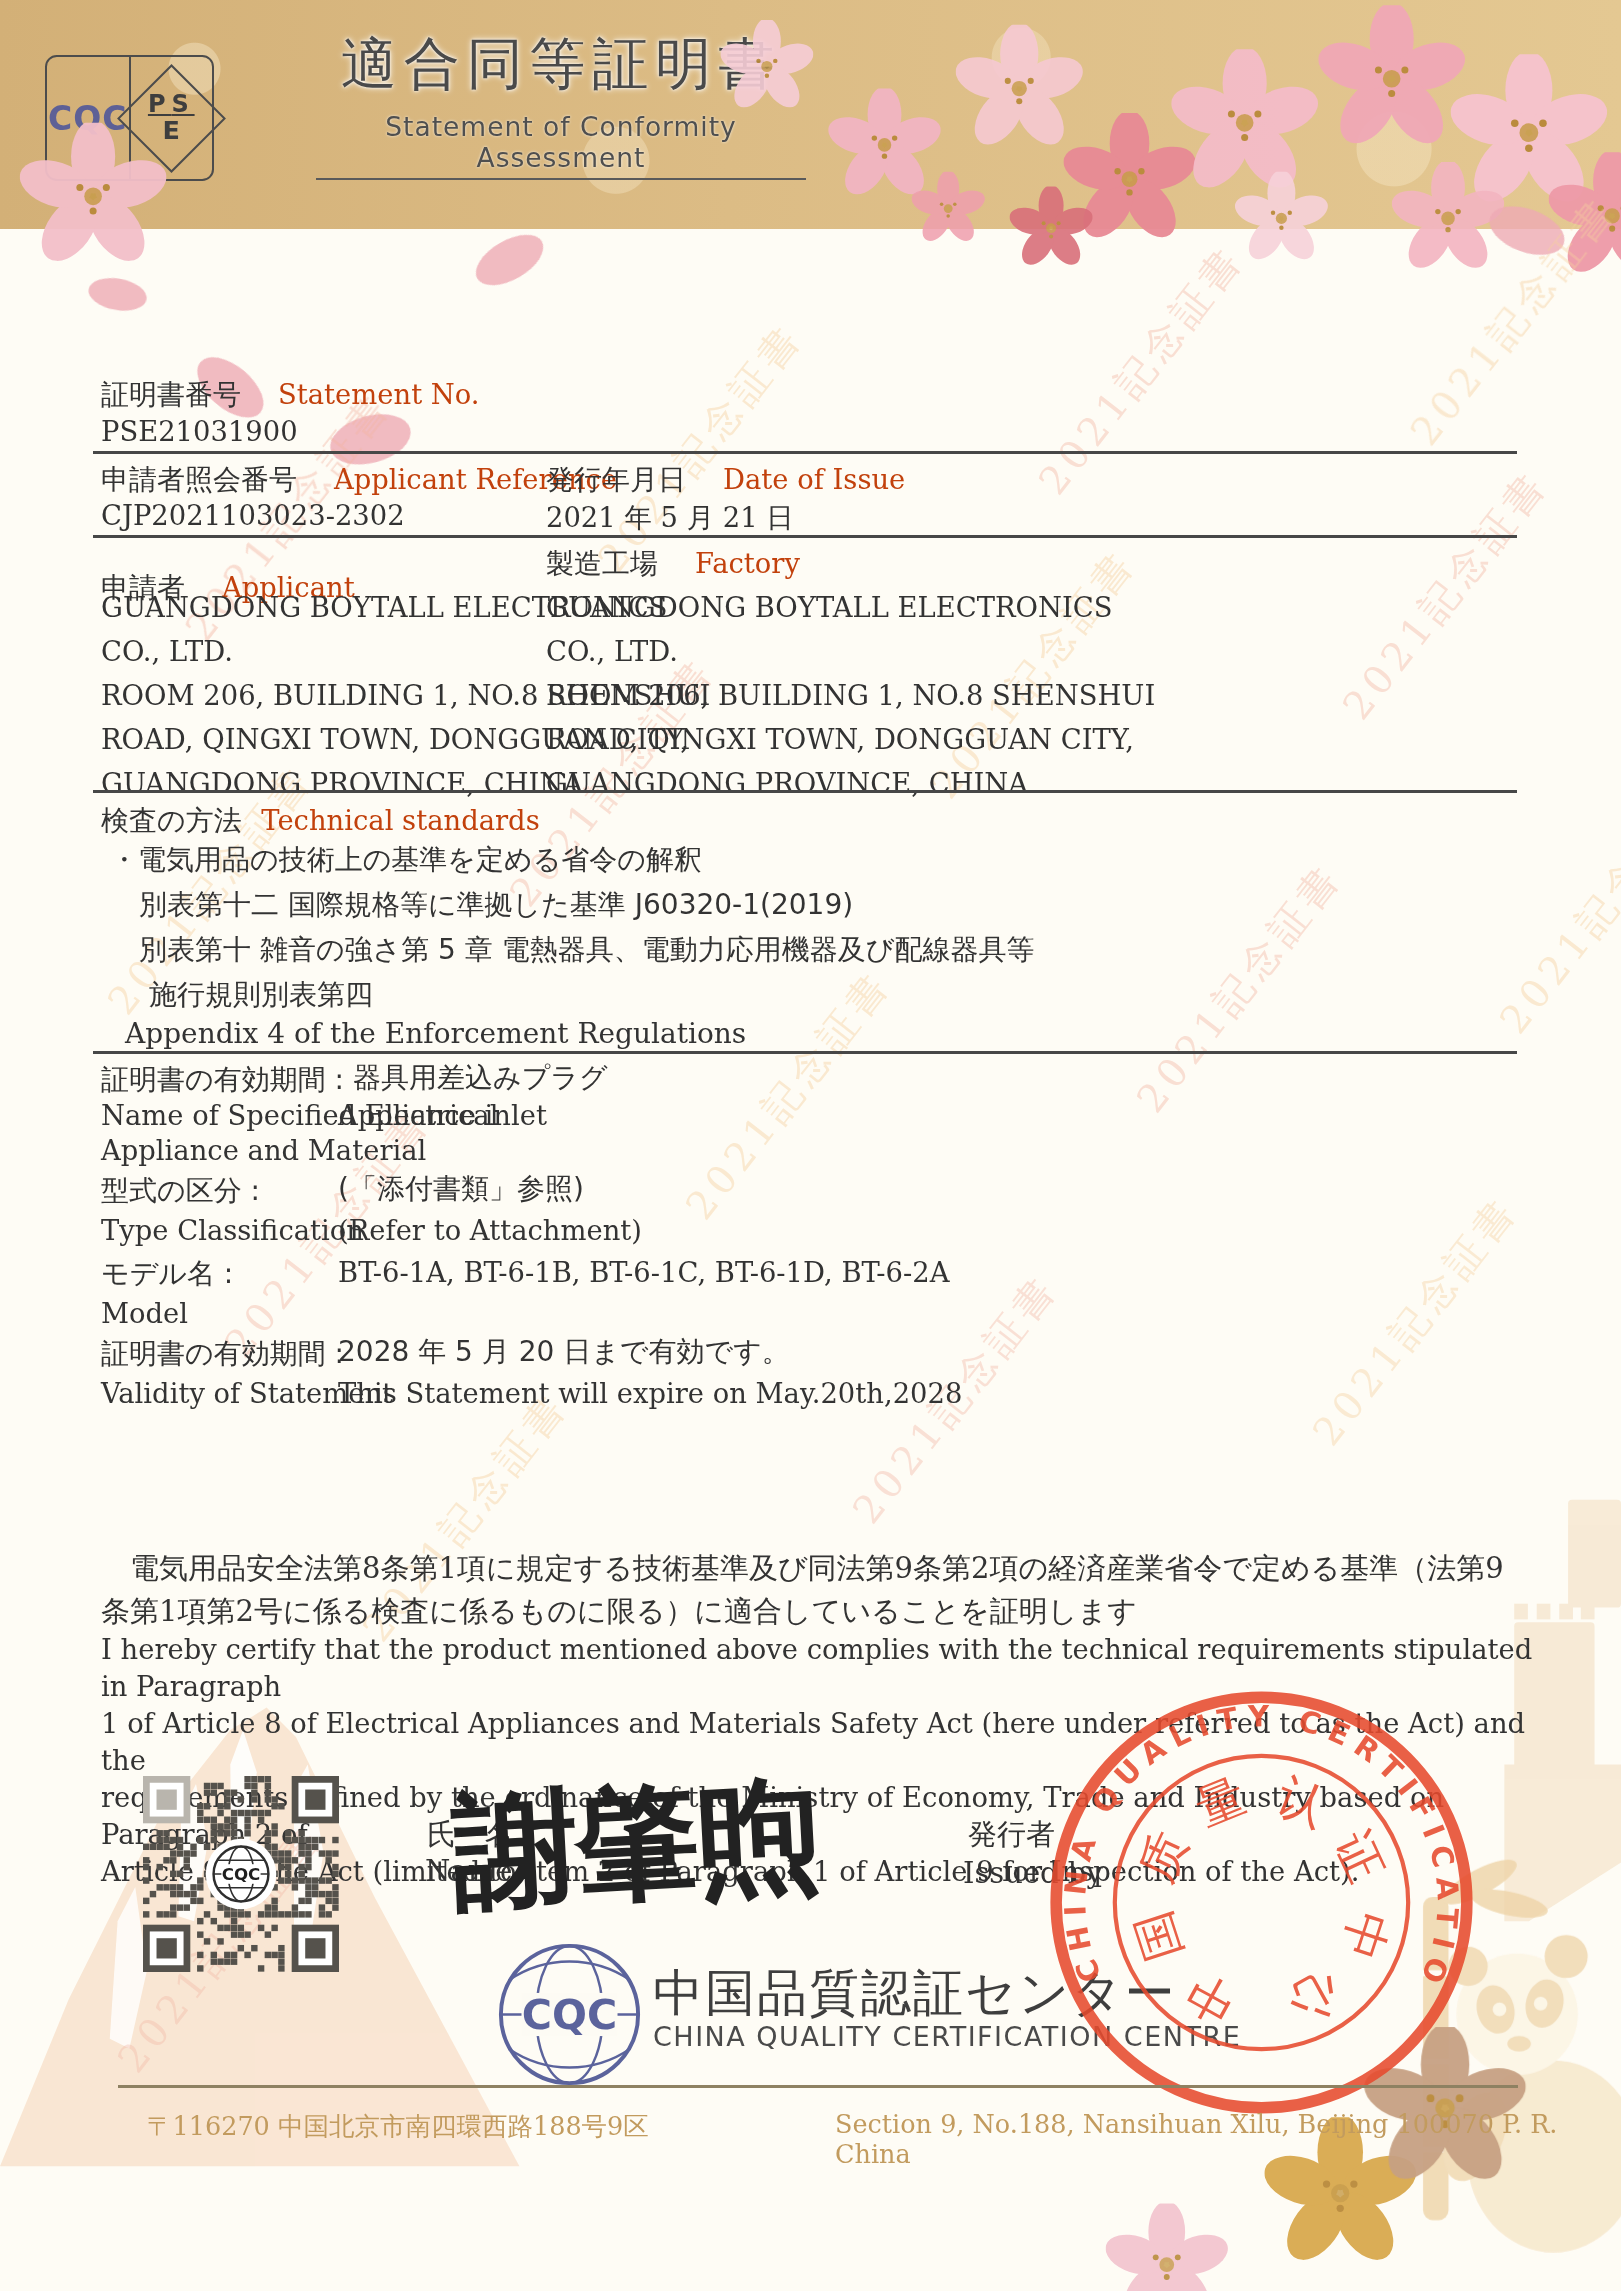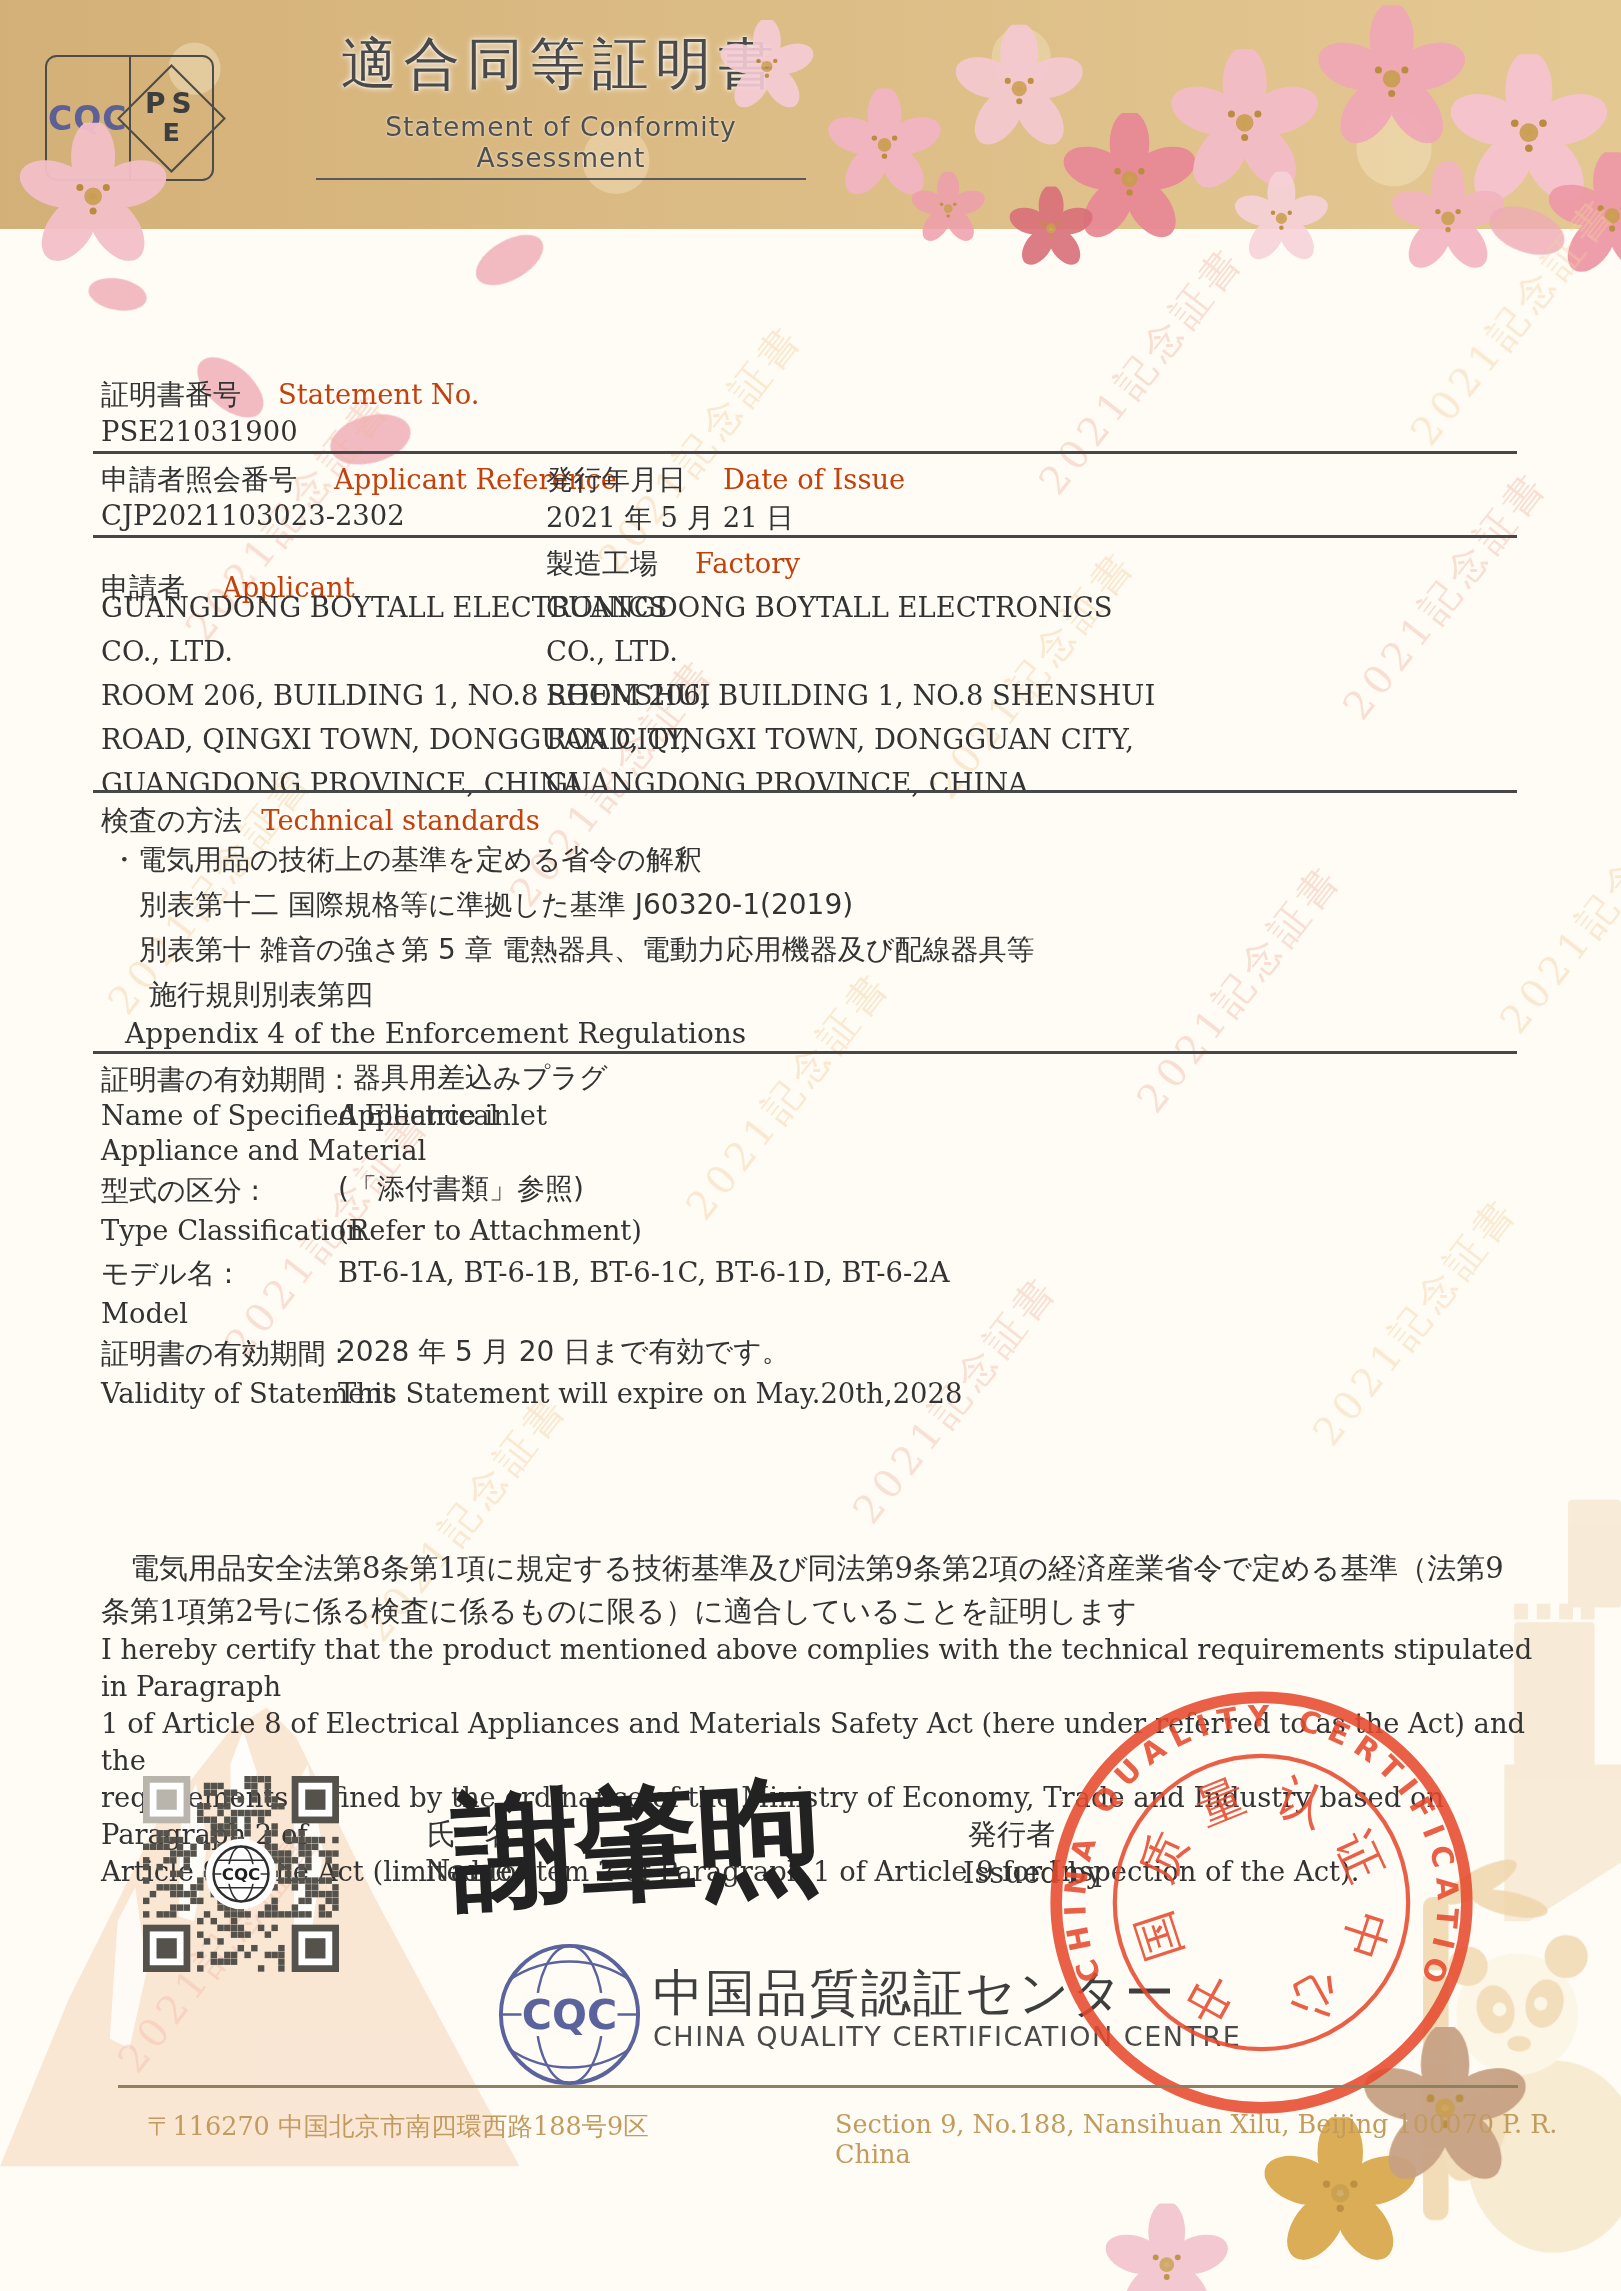--- a/index.html
+++ b/index.html
@@ -15,21 +15,21 @@
           radial-gradient(circle at 86% 65%, rgba(255,245,220,.30) 0 37px, transparent 38px),
           linear-gradient(90deg,#d3b077 0%,#dcbc85 45%,#e4c892 100%);}
   .logo-box{position:absolute;left:45px;top:55px;width:165px;height:122px;border:2.9px solid #4c4c4c;
         border-radius:11.8px;display:flex;}
   .logo-cell{flex:1;display:flex;align-items:center;justify-content:center;position:relative;}
   .logo-cell.first{border-right:2px solid #4c4c4c;}
   .cqc-word{font-family:"DejaVu Sans",sans-serif;font-weight:bold;font-size:33px;color:#5d6096;letter-spacing:1px;}
   .pse-diamond{width:73px;height:73px;border:2.9px solid #4c4c4c;transform:rotate(45deg);}
   .pse-letters{position:absolute;inset:0;display:flex;flex-direction:column;align-items:center;justify-content:center;
         font-family:"DejaVu Sans",sans-serif;font-weight:bold;color:#3e3e3e;line-height:1;}
-  .pse-row{font-size:28px;letter-spacing:5.9px;}
+  .pse-row{font-size:24px;letter-spacing:5.9px;text-decoration:underline;}
   .pse-e{font-size:25.5px;margin-top:2px;}
   .title-wrap{position:absolute;left:316px;top:27.4px;width:490px;text-align:center;}
   .doc-title{font-size:56px;letter-spacing:6.9px;color:#4a4a4a;font-family:"DejaVu Serif",serif;
         text-shadow:0 0 2.9px #fff,0 0 5.9px #fff;}
   .doc-subtitle{display:inline-block;margin-top:7.8px;font-family:"DejaVu Sans",sans-serif;
         font-size:26.5px;color:#4f4f4f;letter-spacing:1px;border-bottom:2.9px solid #5a5a5a;padding:0 5.9px 4.9px 5.9px;
         text-shadow:0 0 2.9px rgba(255,255,255,.8);}
   
   .rule{position:absolute;left:93px;width:1424px;height:2.9px;background:#474747;}
   .rule-gold{position:absolute;left:118px;width:1400px;height:2.9px;background:#8e8162;}

